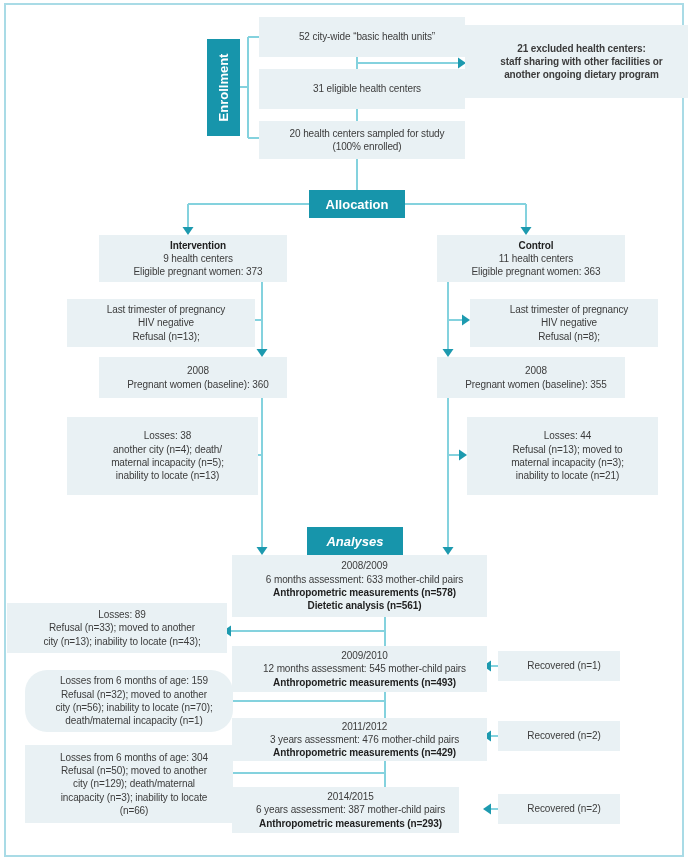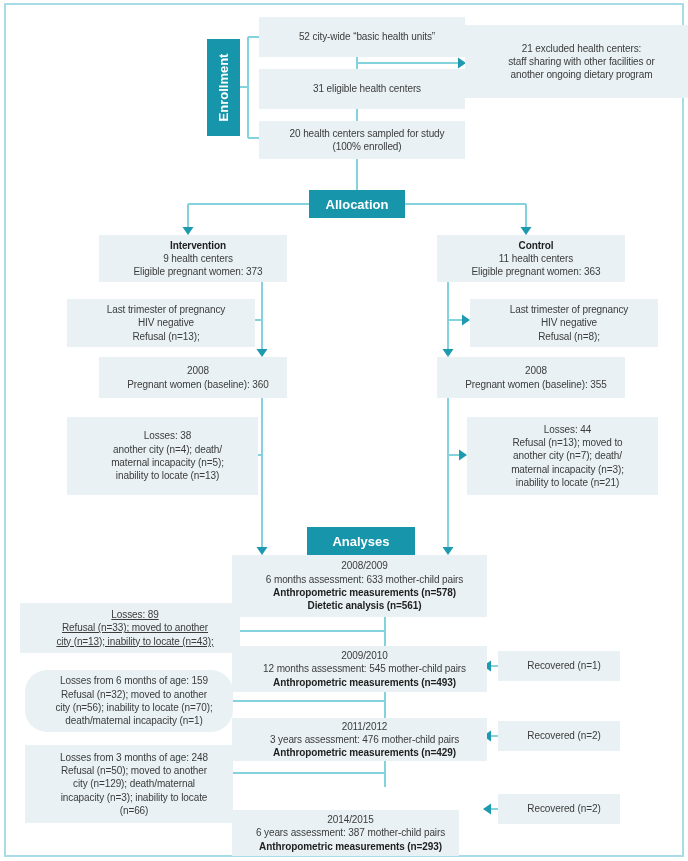--- a/index.html
+++ b/index.html
@@ -93,35 +93,35 @@
       <polygon class="ah" points="483,809 491,803.5 491,814.5"></polygon>
     </g>
   </svg>
 
   <div class="stage vstage" style="left:207px;top:39px;width:33px;height:97px;">
     <span>Enrollment</span>
   </div>
   <div class="stage" style="left:309px;top:190px;width:96px;height:28px;">
     <span>Allocation</span>
   </div>
-  <div class="stage" style="left:307px;top:527px;width:108px;height:28px;">
+  <div class="stage" style="left:307px;top:527px;width:96px;height:28px;font-style:italic;">
     <span>Analyses</span>
   </div>
 
   <div class="box" style="left:259px;top:17px;width:196px;height:40px;">
     <div>52 city-wide “basic health units”</div>
   </div>
   <div class="box" style="left:259px;top:69px;width:196px;height:40px;">
     <div>31 eligible health centers</div>
   </div>
   <div class="box" style="left:259px;top:121px;width:196px;height:38px;">
     <div>20 health centers sampled for study</div>
     <div>(100% enrolled)</div>
   </div>
-  <div class="box" style="left:465px;top:25px;width:213px;height:73px;">
+  <div class="box" style="left:465px;top:25px;width:213px;height:73px;font-weight:bold;">
     <div>21 excluded health centers:</div>
     <div>staff sharing with other facilities or</div>
     <div>another ongoing dietary program</div>
   </div>
 
   <div class="box" style="left:99px;top:235px;width:178px;height:47px;">
     <div class="b">Intervention</div>
     <div>9 health centers</div>
     <div>Eligible pregnant women: 373</div>
   </div>
@@ -153,33 +153,32 @@
 
   <div class="box" style="left:67px;top:417px;width:181px;height:78px;">
     <div>Losses: 38</div>
     <div>another city (n=4); death/</div>
     <div>maternal incapacity (n=5);</div>
     <div>inability to locate (n=13)</div>
   </div>
   <div class="box" style="left:467px;top:417px;width:181px;height:78px;">
     <div>Losses: 44</div>
     <div>Refusal (n=13); moved to</div>
-    <div>another city (n=7); death/</div>
     <div>maternal incapacity (n=3);</div>
     <div>inability to locate (n=21)</div>
   </div>
 
   <div class="box" style="left:232px;top:555px;width:245px;height:62px;">
     <div>2008/2009</div>
     <div>6 months assessment: 633 mother-child pairs</div>
     <div class="b">Anthropometric measurements (n=578)</div>
     <div class="b">Dietetic analysis (n=561)</div>
   </div>
 
-  <div class="box" style="left:20px;top:603px;width:210px;height:50px;text-decoration:underline;">
+  <div class="box" style="left:7px;top:603px;width:210px;height:50px;">
     <div>Losses: 89</div>
     <div>Refusal (n=33); moved to another</div>
     <div>city (n=13); inability to locate (n=43);</div>
   </div>
 
   <div class="box" style="left:232px;top:646px;width:245px;height:46px;">
     <div>2009/2010</div>
     <div>12 months assessment: 545 mother-child pairs</div>
     <div class="b">Anthropometric measurements (n=493)</div>
   </div>
@@ -197,28 +196,28 @@
   <div class="box" style="left:232px;top:718px;width:245px;height:43px;">
     <div>2011/2012</div>
     <div>3 years assessment: 476 mother-child pairs</div>
     <div class="b">Anthropometric measurements (n=429)</div>
   </div>
   <div class="box" style="left:498px;top:721px;width:112px;height:30px;">
     <div>Recovered (n=2)</div>
   </div>
 
   <div class="box" style="left:25px;top:745px;width:198px;height:78px;">
-    <div>Losses from 3 months of age: 248</div>
+    <div>Losses from 6 months of age: 304</div>
     <div>Refusal (n=50); moved to another</div>
     <div>city (n=129); death/maternal</div>
     <div>incapacity (n=3); inability to locate</div>
     <div>(n=66)</div>
   </div>
 
-  <div class="box" style="left:232px;top:810px;width:217px;height:46px;">
+  <div class="box" style="left:232px;top:787px;width:217px;height:46px;">
     <div>2014/2015</div>
     <div>6 years assessment: 387 mother-child pairs</div>
     <div class="b">Anthropometric measurements (n=293)</div>
   </div>
   <div class="box" style="left:498px;top:794px;width:112px;height:30px;">
     <div>Recovered (n=2)</div>
   </div>
 </div>
 
 </body></html>

